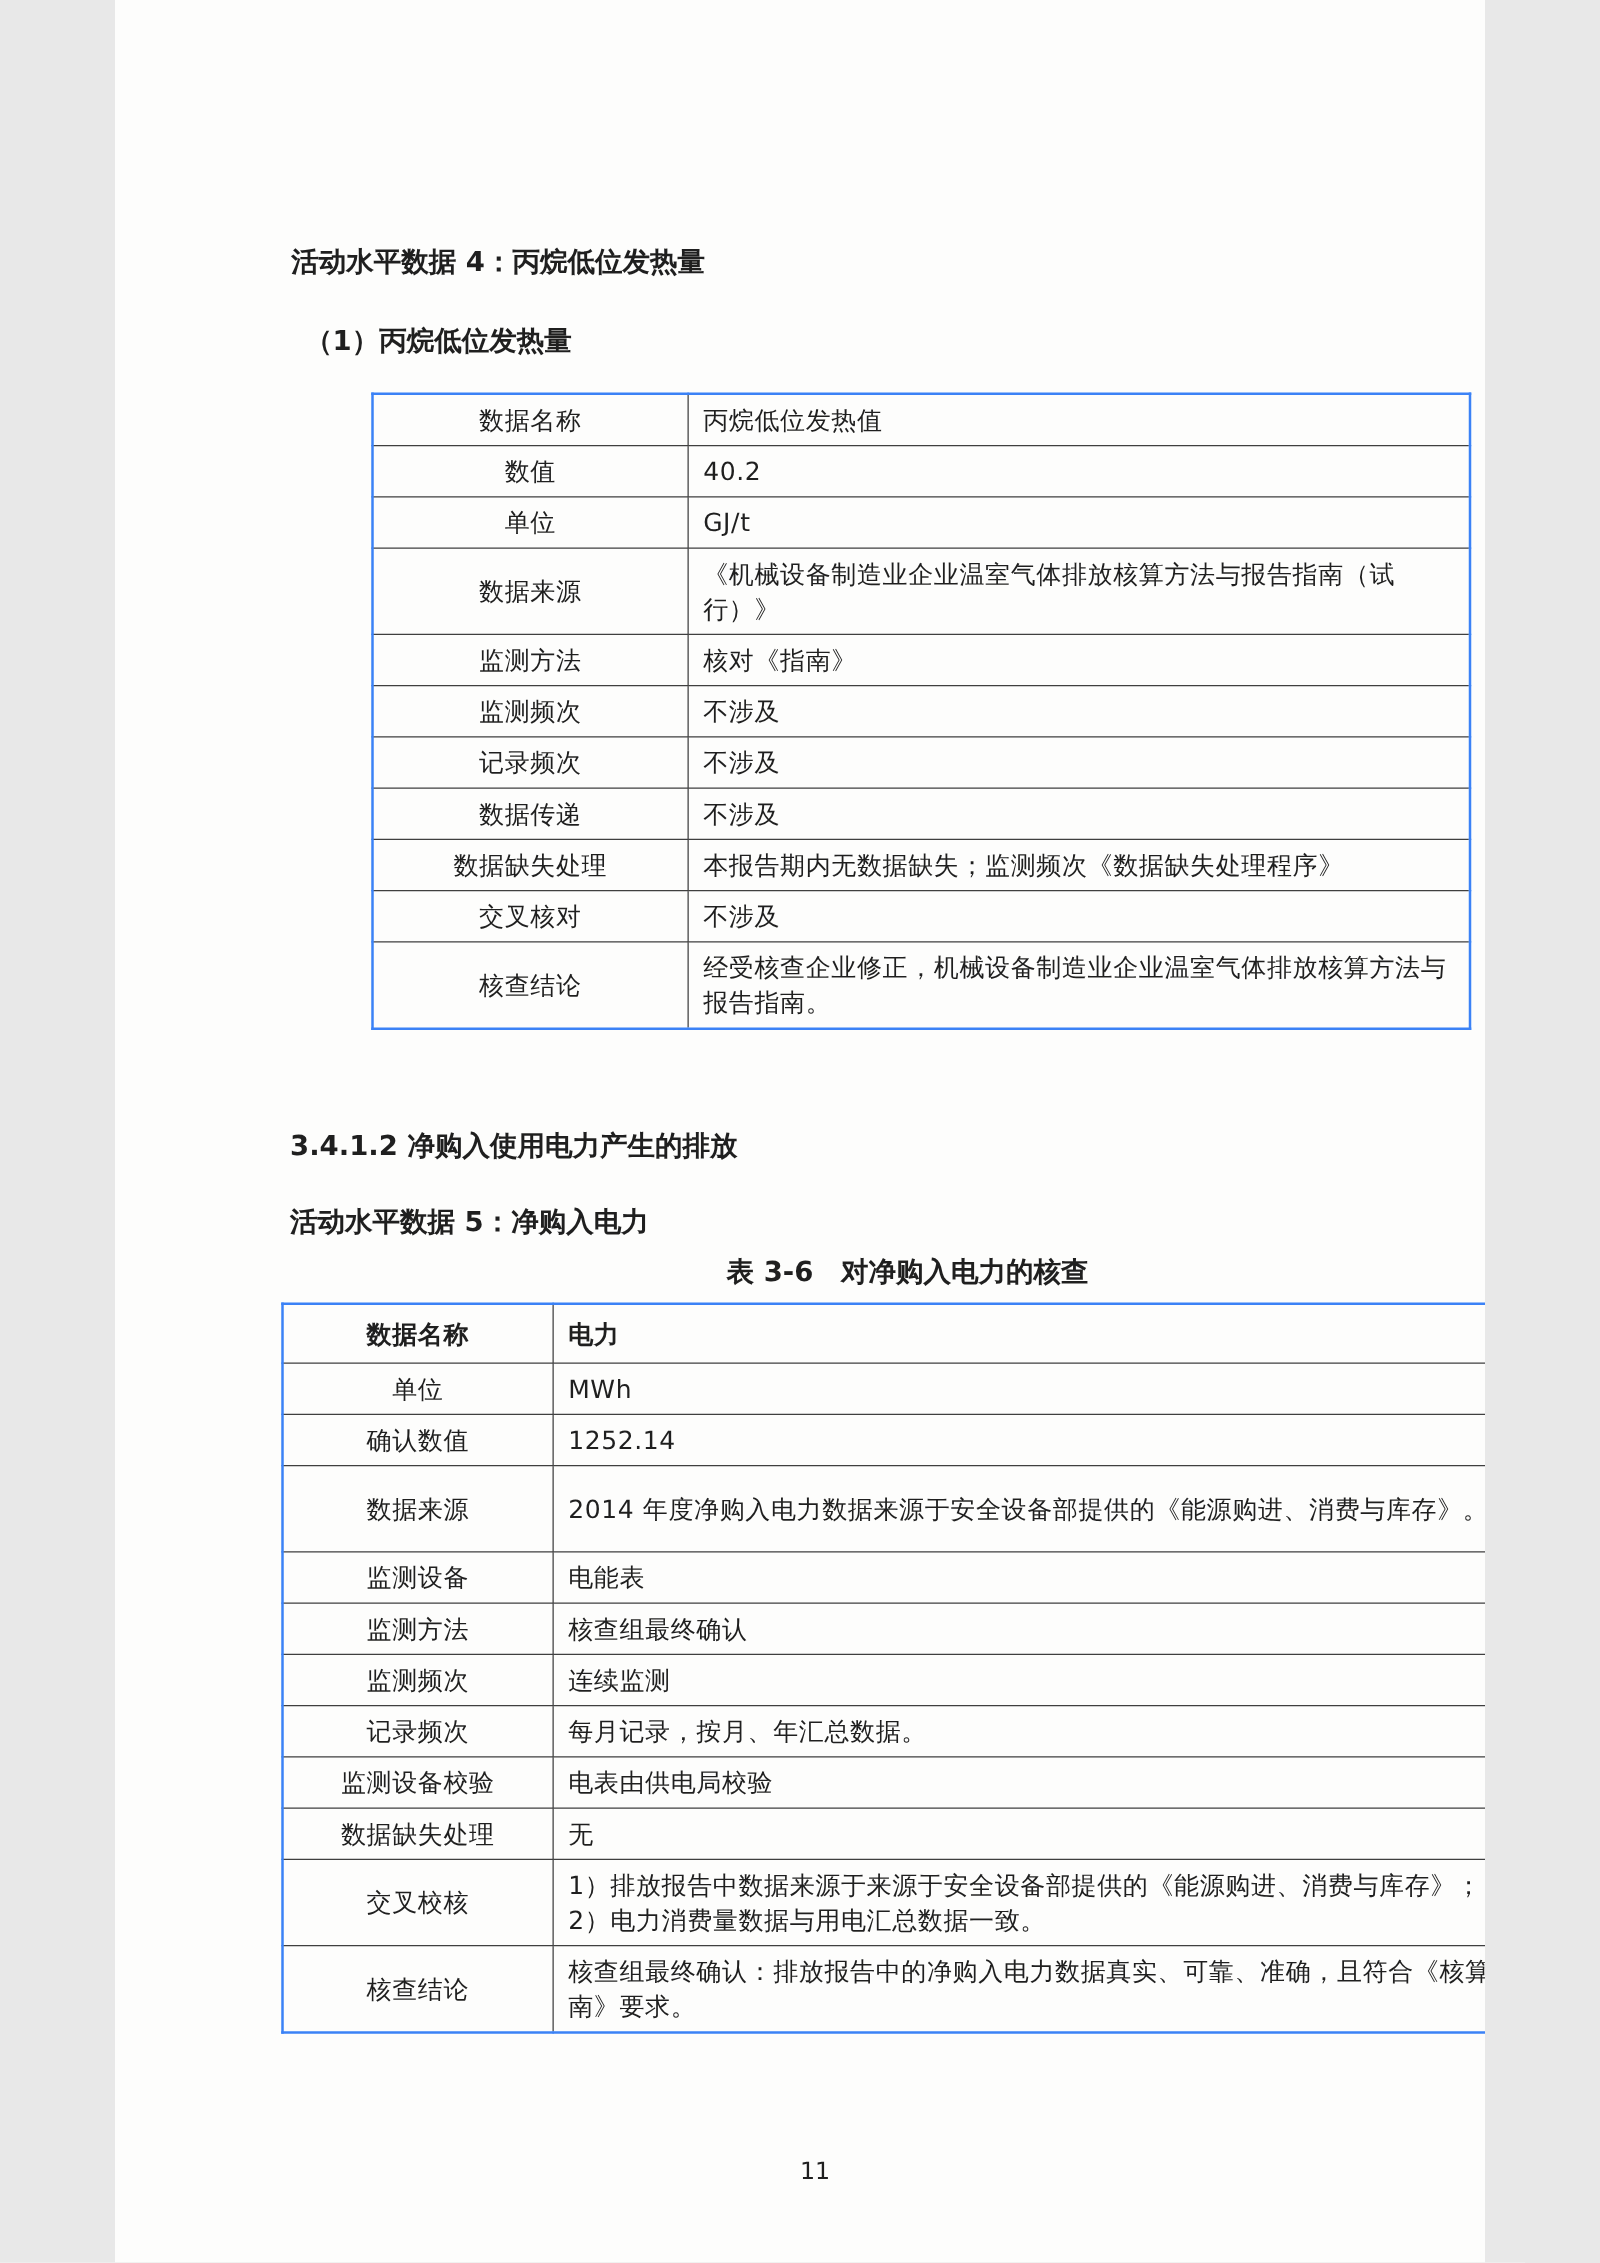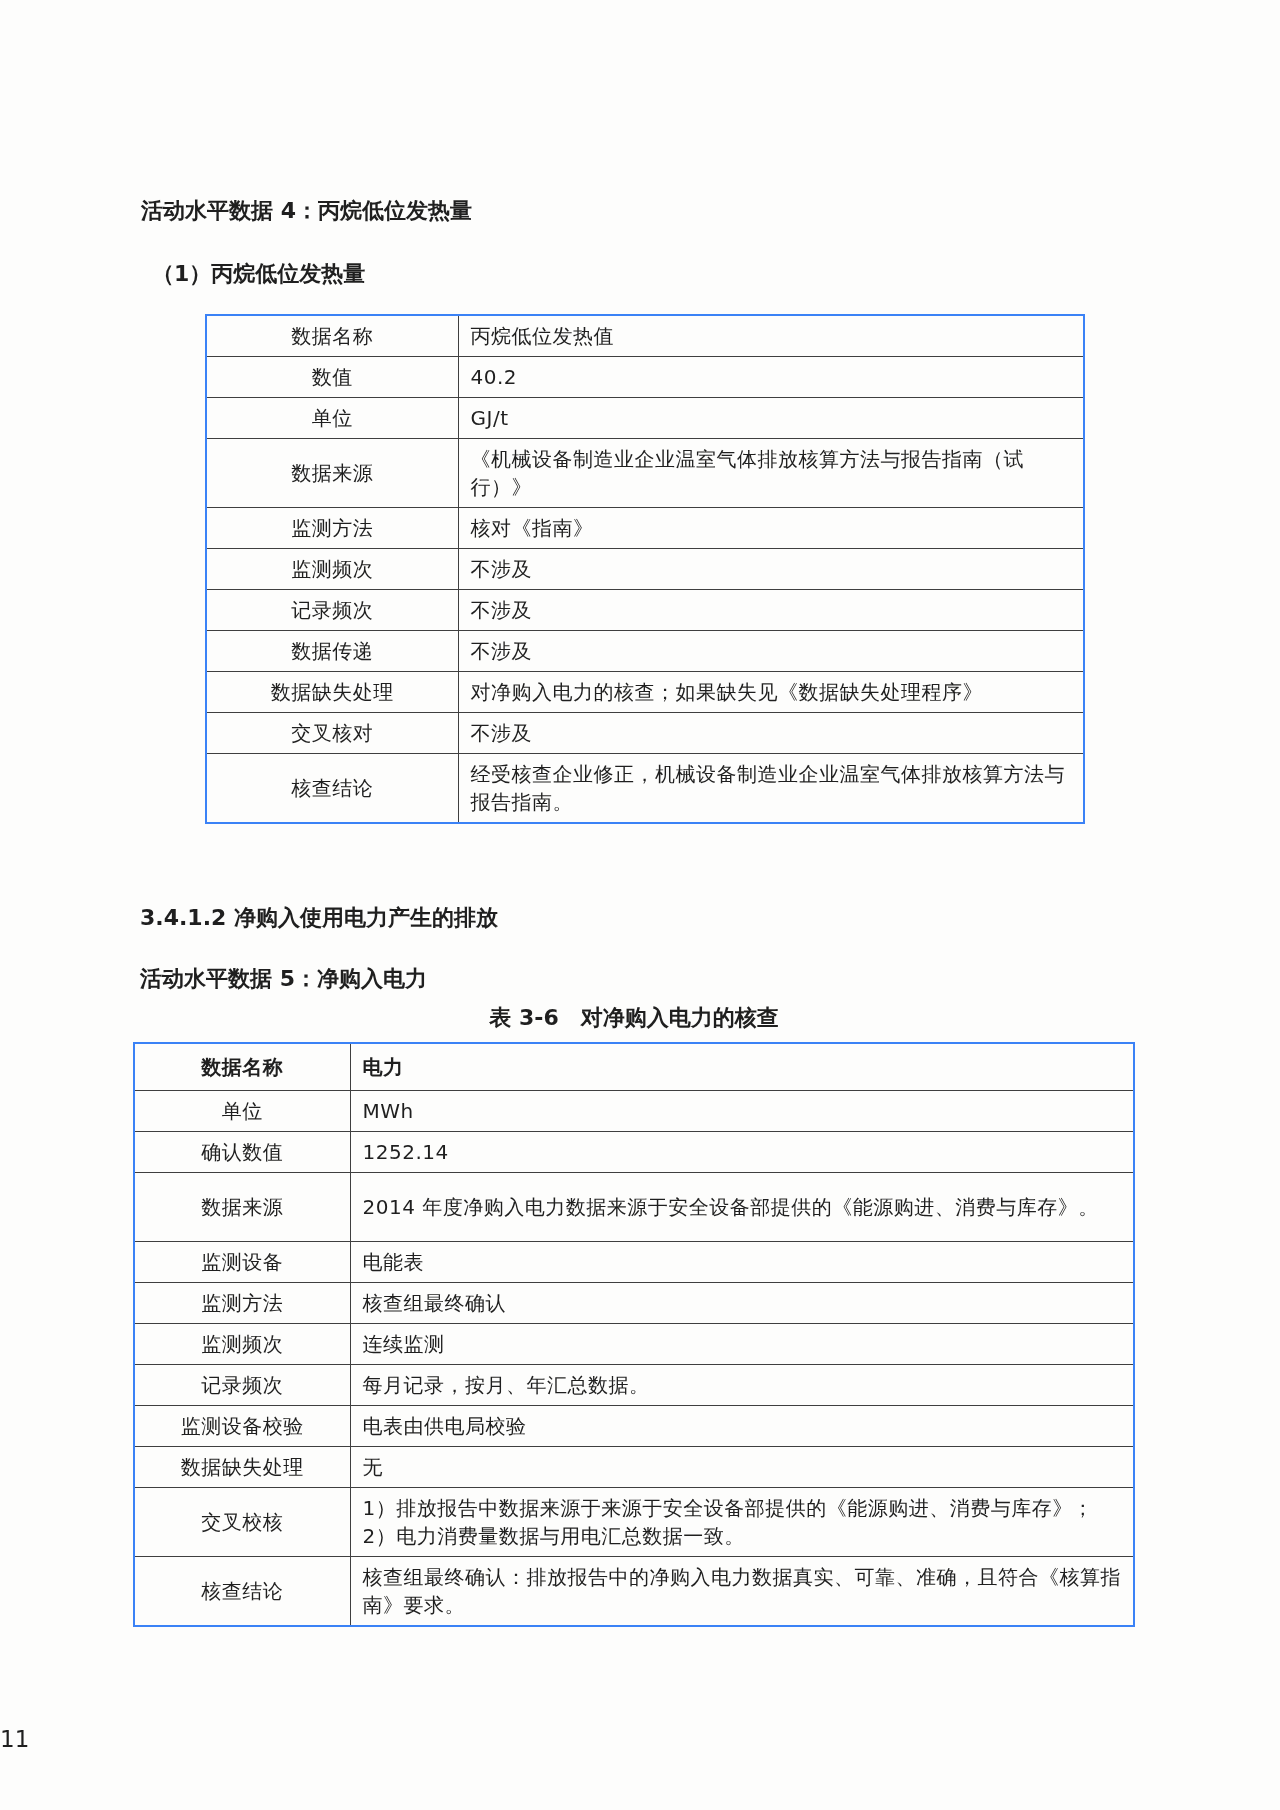--- a/index.html
+++ b/index.html
@@ -1,18 +1,18 @@
 <!DOCTYPE html>
 <html><head>
 <meta charset="utf-8">
 <style>
   html,body { margin:0; padding:0; background:#e8e8e8; }
   .page {
     position:relative;
-    width:1280px; height:1810px;
+    width:1096px; height:1810px;
     margin:0 auto;
     background:#fdfdfc;
     font-family:"DejaVu Sans", sans-serif;
     color:#1f1f1f;
     overflow:hidden;
   }
   .heading {
     position:absolute;
     font-weight:bold;
     font-size:22px;
@@ -51,22 +51,22 @@
   td.val { text-align:left; white-space:pre-line; word-break:break-all;margin-top:22px; }
   #table1 { top:314px; left:205px; width:880px; }
   #table1 col.c1 { width:252px; }
   #table2 { top:1042px; left:133px; width:1002px; }
   #table2 col.c1 { width:216px; }
   tr.hdr td { font-weight:bold; padding-top:9px; padding-bottom:9px; }
   tr.tall td { padding-top:20px; padding-bottom:20px; }
   .pagenum {
     position:absolute;
     top:1726px; left:0; width:1120px;
-    text-align:left;
-    font-size:23px;
+    text-align:center;
+    font-size:19px;
   }
 </style>
 </head>
 <body>
 
 <div class="page">
 
   <p id="h1" class="heading">活动水平数据 4：丙烷低位发热量</p>
   <p id="h2" class="heading">（1）丙烷低位发热量</p>
 
@@ -103,21 +103,21 @@
       <tr>
         <td class="lbl">记录频次</td>
         <td class="val">不涉及</td>
       </tr>
       <tr>
         <td class="lbl">数据传递</td>
         <td class="val">不涉及</td>
       </tr>
       <tr>
         <td class="lbl">数据缺失处理</td>
-        <td class="val">对净购入电力的核查；如果缺失见《数据缺失处理程序》</td>
+        <td class="val">本报告期内无数据缺失；监测频次《数据缺失处理程序》</td>
       </tr>
       <tr>
         <td class="lbl">交叉核对</td>
         <td class="val">不涉及</td>
       </tr>
       <tr>
         <td class="lbl">核查结论</td>
         <td class="val">经受核查企业修正，机械设备制造业企业温室气体排放核算方法与报告指南。</td>
       </tr>
     </tbody>

